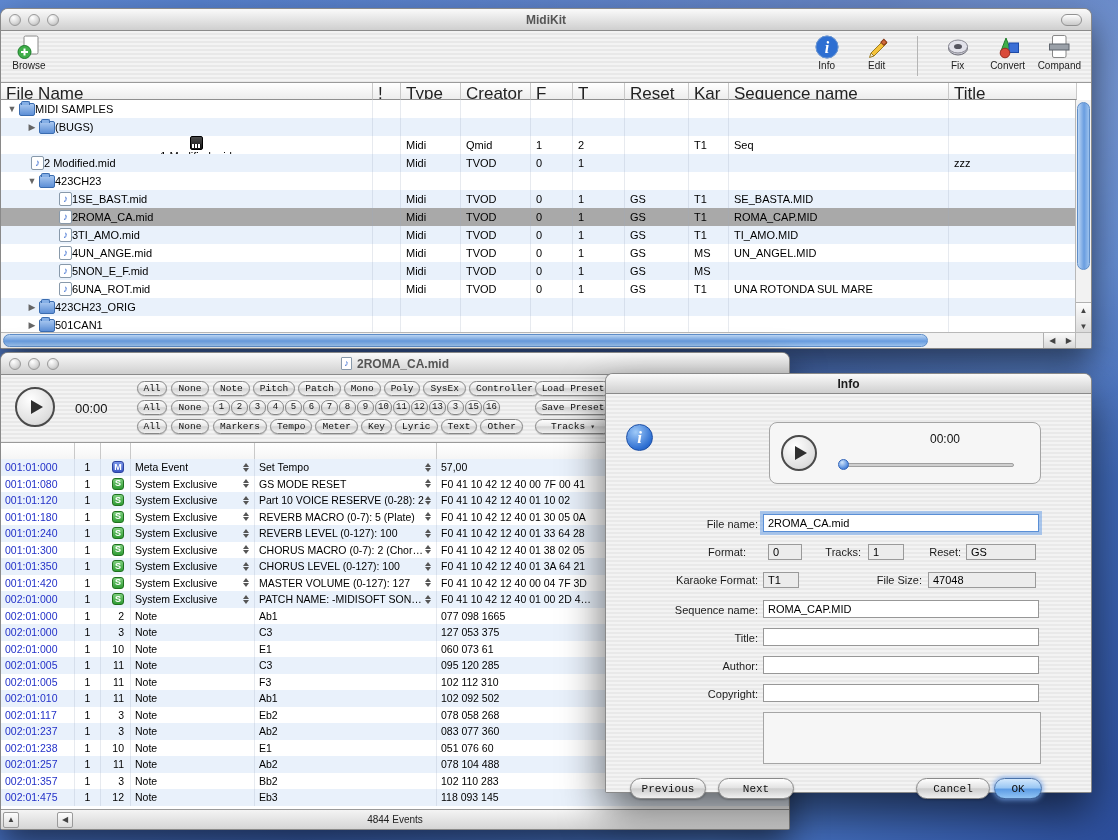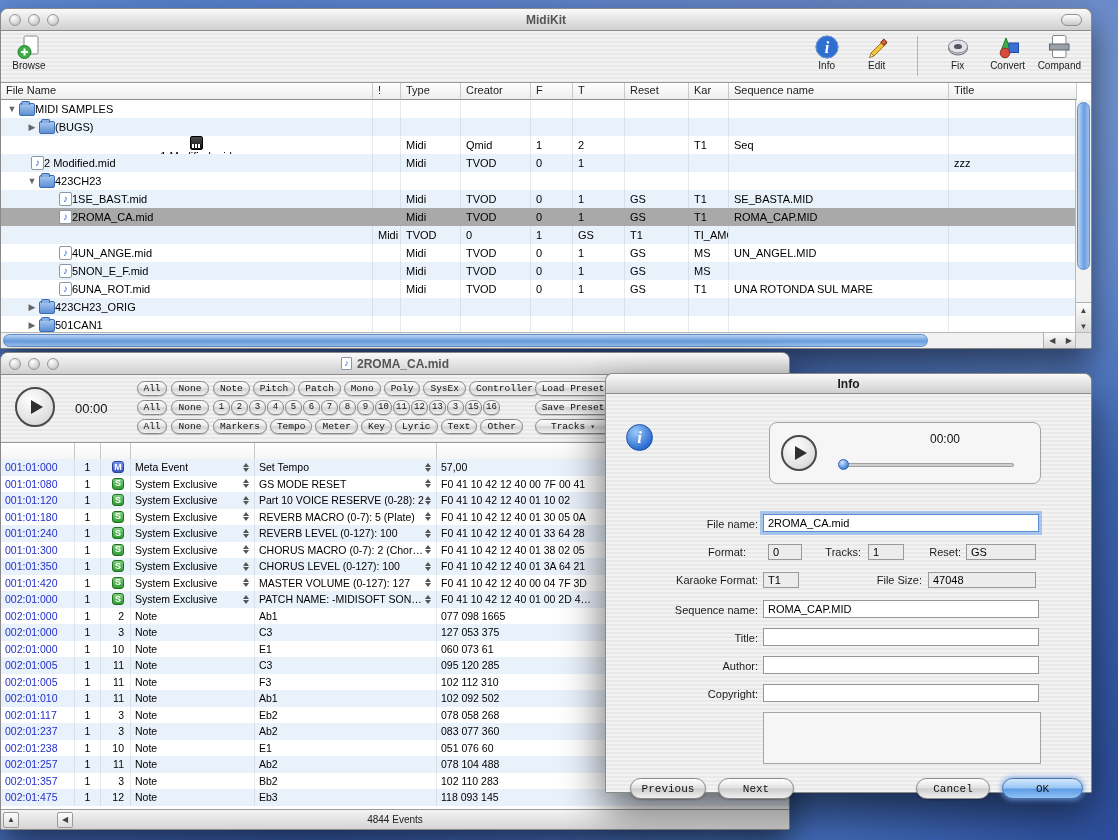--- a/index.html
+++ b/index.html
@@ -20,21 +20,21 @@
   .main-window{left:0;top:8px;width:1092px;height:341px}
   .toolbar{position:absolute;top:22px;left:0;right:0;height:52px;border-bottom:1px solid #9a9a9a;display:flex;align-items:flex-start;padding:2px 10px 0 8px}
   .titem{display:flex;flex-direction:column;align-items:center;margin-top:1px;min-width:40px;cursor:default}
   .titem .tlabel{font-size:10px;color:#222;margin-top:0px}
   .ticon{width:26px;height:26px;display:block}
   .tspacer{flex:1}
   .tsep{width:1px;height:40px;background:#b5b5b5;margin:3px 10px 0 10px}
   .tgroup{display:flex;gap:10px}
 
   .file-header{position:absolute;top:74px;left:0;width:1076px;height:17px;display:grid;grid-template-columns:372px 28px 60px 70px 42px 52px 64px 40px 220px 1fr;background:#fff}
-  .fh-cell{font-size:11px;color:#222;padding:1px 5px;border-right:1px solid #c9c9c9;border-bottom:1px solid #8f8f8f;background:linear-gradient(#fff,#ededed);white-space:nowrap;overflow:hidden}
+  .fh-cell{font-size:17px;color:#222;padding:1px 5px;border-right:1px solid #c9c9c9;border-bottom:1px solid #8f8f8f;background:linear-gradient(#fff,#ededed);white-space:nowrap;overflow:hidden}
   .file-body{position:absolute;top:91px;left:0;width:1076px;height:234px;background:#fff;overflow:hidden}
   .frow{display:grid;grid-template-columns:372px 28px 60px 70px 42px 52px 64px 40px 220px 1fr;height:18px}
   .frow:nth-child(even){background:#e9f1fb}
   .frow.sel{background:#a9a9a9}
   .fcell{font-size:11px;color:#000;padding:0 5px;border-right:1px solid rgba(160,170,190,.25);display:flex;align-items:center;white-space:nowrap;overflow:hidden;height:100%}
   .namecell{gap:0}
   .tri{width:14px;font-size:9px;color:#666;text-align:center;flex:none}
   .fname{}
   .ficon{width:16px;height:13px;flex:none;position:relative;display:inline-block}
   .ficon.folder{background:linear-gradient(#a9c8f0,#5d8fd6);border:1px solid #3a6cb0;border-radius:2px}
@@ -304,20 +304,25 @@
         <div class="fcell">Midi</div>
         <div class="fcell">TVOD</div>
         <div class="fcell">0</div>
         <div class="fcell">1</div>
         <div class="fcell">GS</div>
         <div class="fcell">T1</div>
         <div class="fcell">ROMA_CAP.MID</div>
         <div class="fcell"></div>
       </div>
       <div class="frow">
+        <div class="fcell namecell" style="padding-left: 44px;">
+          <span class="tri"></span>
+          <span class="ficon audio"></span>
+          <span class="fname">3TI_AMO.mid</span>
+        </div>
         <div class="fcell"></div>
         <div class="fcell">Midi</div>
         <div class="fcell">TVOD</div>
         <div class="fcell">0</div>
         <div class="fcell">1</div>
         <div class="fcell">GS</div>
         <div class="fcell">T1</div>
         <div class="fcell">TI_AMO.MID</div>
         <div class="fcell"></div>
       </div>
@@ -835,15 +840,15 @@
     <input class="dinput" style="left: 157px; top: 262px; width: 276px;" value="">
 
     <span class="dlabel" style="left:40px;top:294px;width:112px">Copyright:</span>
     <input class="dinput" style="left: 157px; top: 290px; width: 276px;" value="">
 
     <textarea class="dcomments" style=""></textarea>
 
     <button class="dbtn" style="left:24px;width:76px">Previous</button>
     <button class="dbtn" style="left:112px;width:76px">Next</button>
     <button class="dbtn" style="left:310px;width:74px">Cancel</button>
-    <button class="dbtn ok" style="left:396px;width:81px">OK</button>
+    <button class="dbtn ok" style="left:388px;width:48px">OK</button>
   </div>
 </div>
 
 </body></html>

